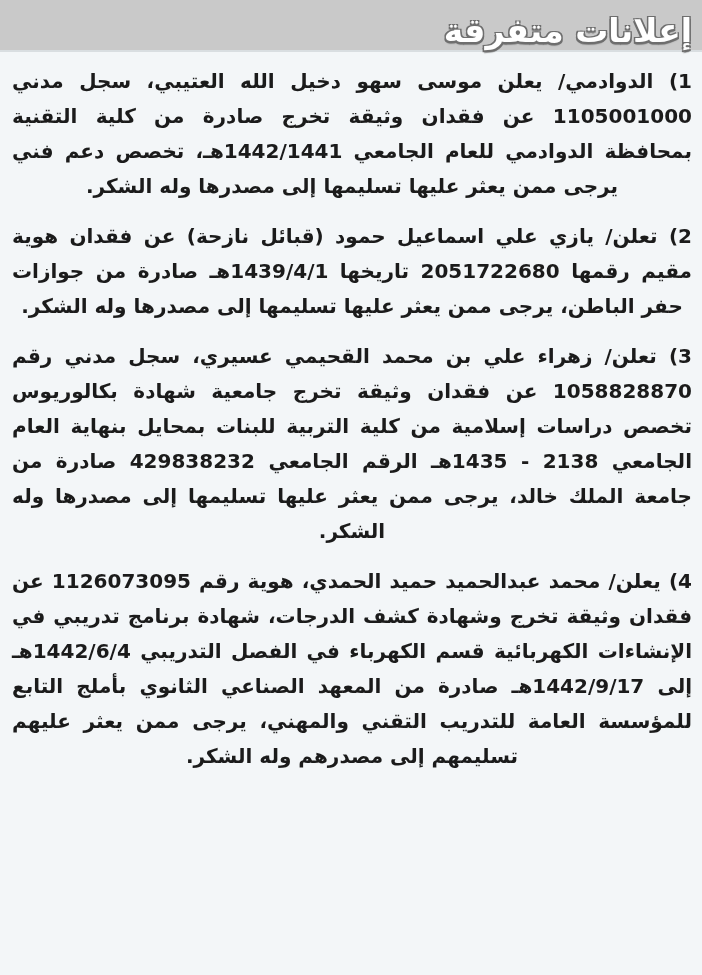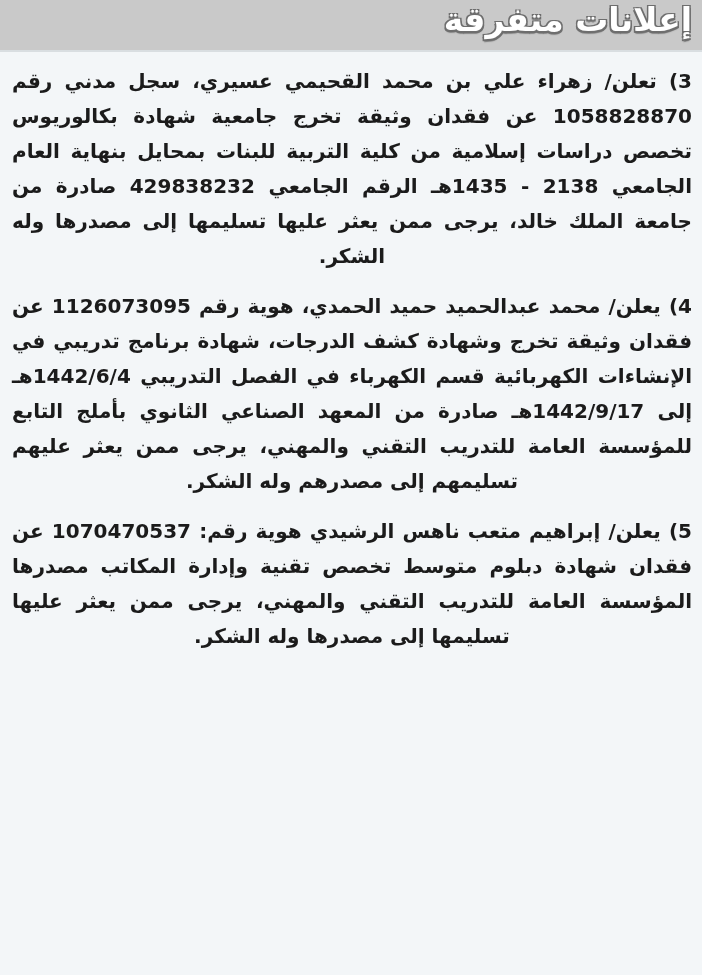--- a/index.html
+++ b/index.html
@@ -15,21 +15,21 @@
     background: #f3f6f8;
     overflow: hidden;
     direction: rtl;
     font-family: "DejaVu Sans", sans-serif;
   }
   .section-header {
     height: 52px;
     background: #c9c9c9;
     border-bottom: 2px solid #d9dee1;
     display: flex;
-    align-items: flex-start;
+    align-items: flex-end;
     justify-content: flex-start; 
     padding: 0 10px;
     box-sizing: border-box;
   }
   .section-title {
     margin: 0;
     font-size: 33px;
     font-weight: bold;
     letter-spacing: 1px;
     color: #ffffff;
@@ -58,18 +58,19 @@
 </head>
 <body>
 
 <div class="page">
 
   <header class="section-header">
     <h1 class="section-title">إعلانات متفرقة</h1>
   </header>
 
   <main class="announcements">
+    <p class="announcement">1) الدوادمي/ يعلن موسى سهو دخيل الله العتيبي، سجل مدني 1105001000 عن فقدان وثيقة تخرج صادرة من كلية التقنية بمحافظة الدوادمي للعام الجامعي 1442/1441هـ، تخصص دعم فني يرجى ممن يعثر عليها تسليمها إلى مصدرها وله الشكر.</p>
+    <p class="announcement">2) تعلن/ يازي علي اسماعيل حمود (قبائل نازحة) عن فقدان هوية مقيم رقمها 2051722680 تاريخها 1439/4/1هـ صادرة من جوازات حفر الباطن، يرجى ممن يعثر عليها تسليمها إلى مصدرها وله الشكر.</p>
     <p class="announcement">3) تعلن/ زهراء علي بن محمد القحيمي عسيري، سجل مدني رقم 1058828870 عن فقدان وثيقة تخرج جامعية شهادة بكالوريوس تخصص دراسات إسلامية من كلية التربية للبنات بمحايل بنهاية العام الجامعي 2138 - 1435هـ الرقم الجامعي 429838232 صادرة من جامعة الملك خالد، يرجى ممن يعثر عليها تسليمها إلى مصدرها وله الشكر.</p>
     <p class="announcement">4) يعلن/ محمد عبدالحميد حميد الحمدي، هوية رقم 1126073095 عن فقدان وثيقة تخرج وشهادة كشف الدرجات، شهادة برنامج تدريبي في الإنشاءات الكهربائية قسم الكهرباء في الفصل التدريبي 1442/6/4هـ إلى 1442/9/17هـ صادرة من المعهد الصناعي الثانوي بأملج التابع للمؤسسة العامة للتدريب التقني والمهني، يرجى ممن يعثر عليهم تسليمهم إلى مصدرهم وله الشكر.</p>
-    <p class="announcement">5) يعلن/ إبراهيم متعب ناهس الرشيدي هوية رقم: 1070470537 عن فقدان شهادة دبلوم متوسط تخصص تقنية وإدارة المكاتب مصدرها المؤسسة العامة للتدريب التقني والمهني، يرجى ممن يعثر عليها تسليمها إلى مصدرها وله الشكر.</p>
   </main>
 
 </div>
 
 </body></html>

